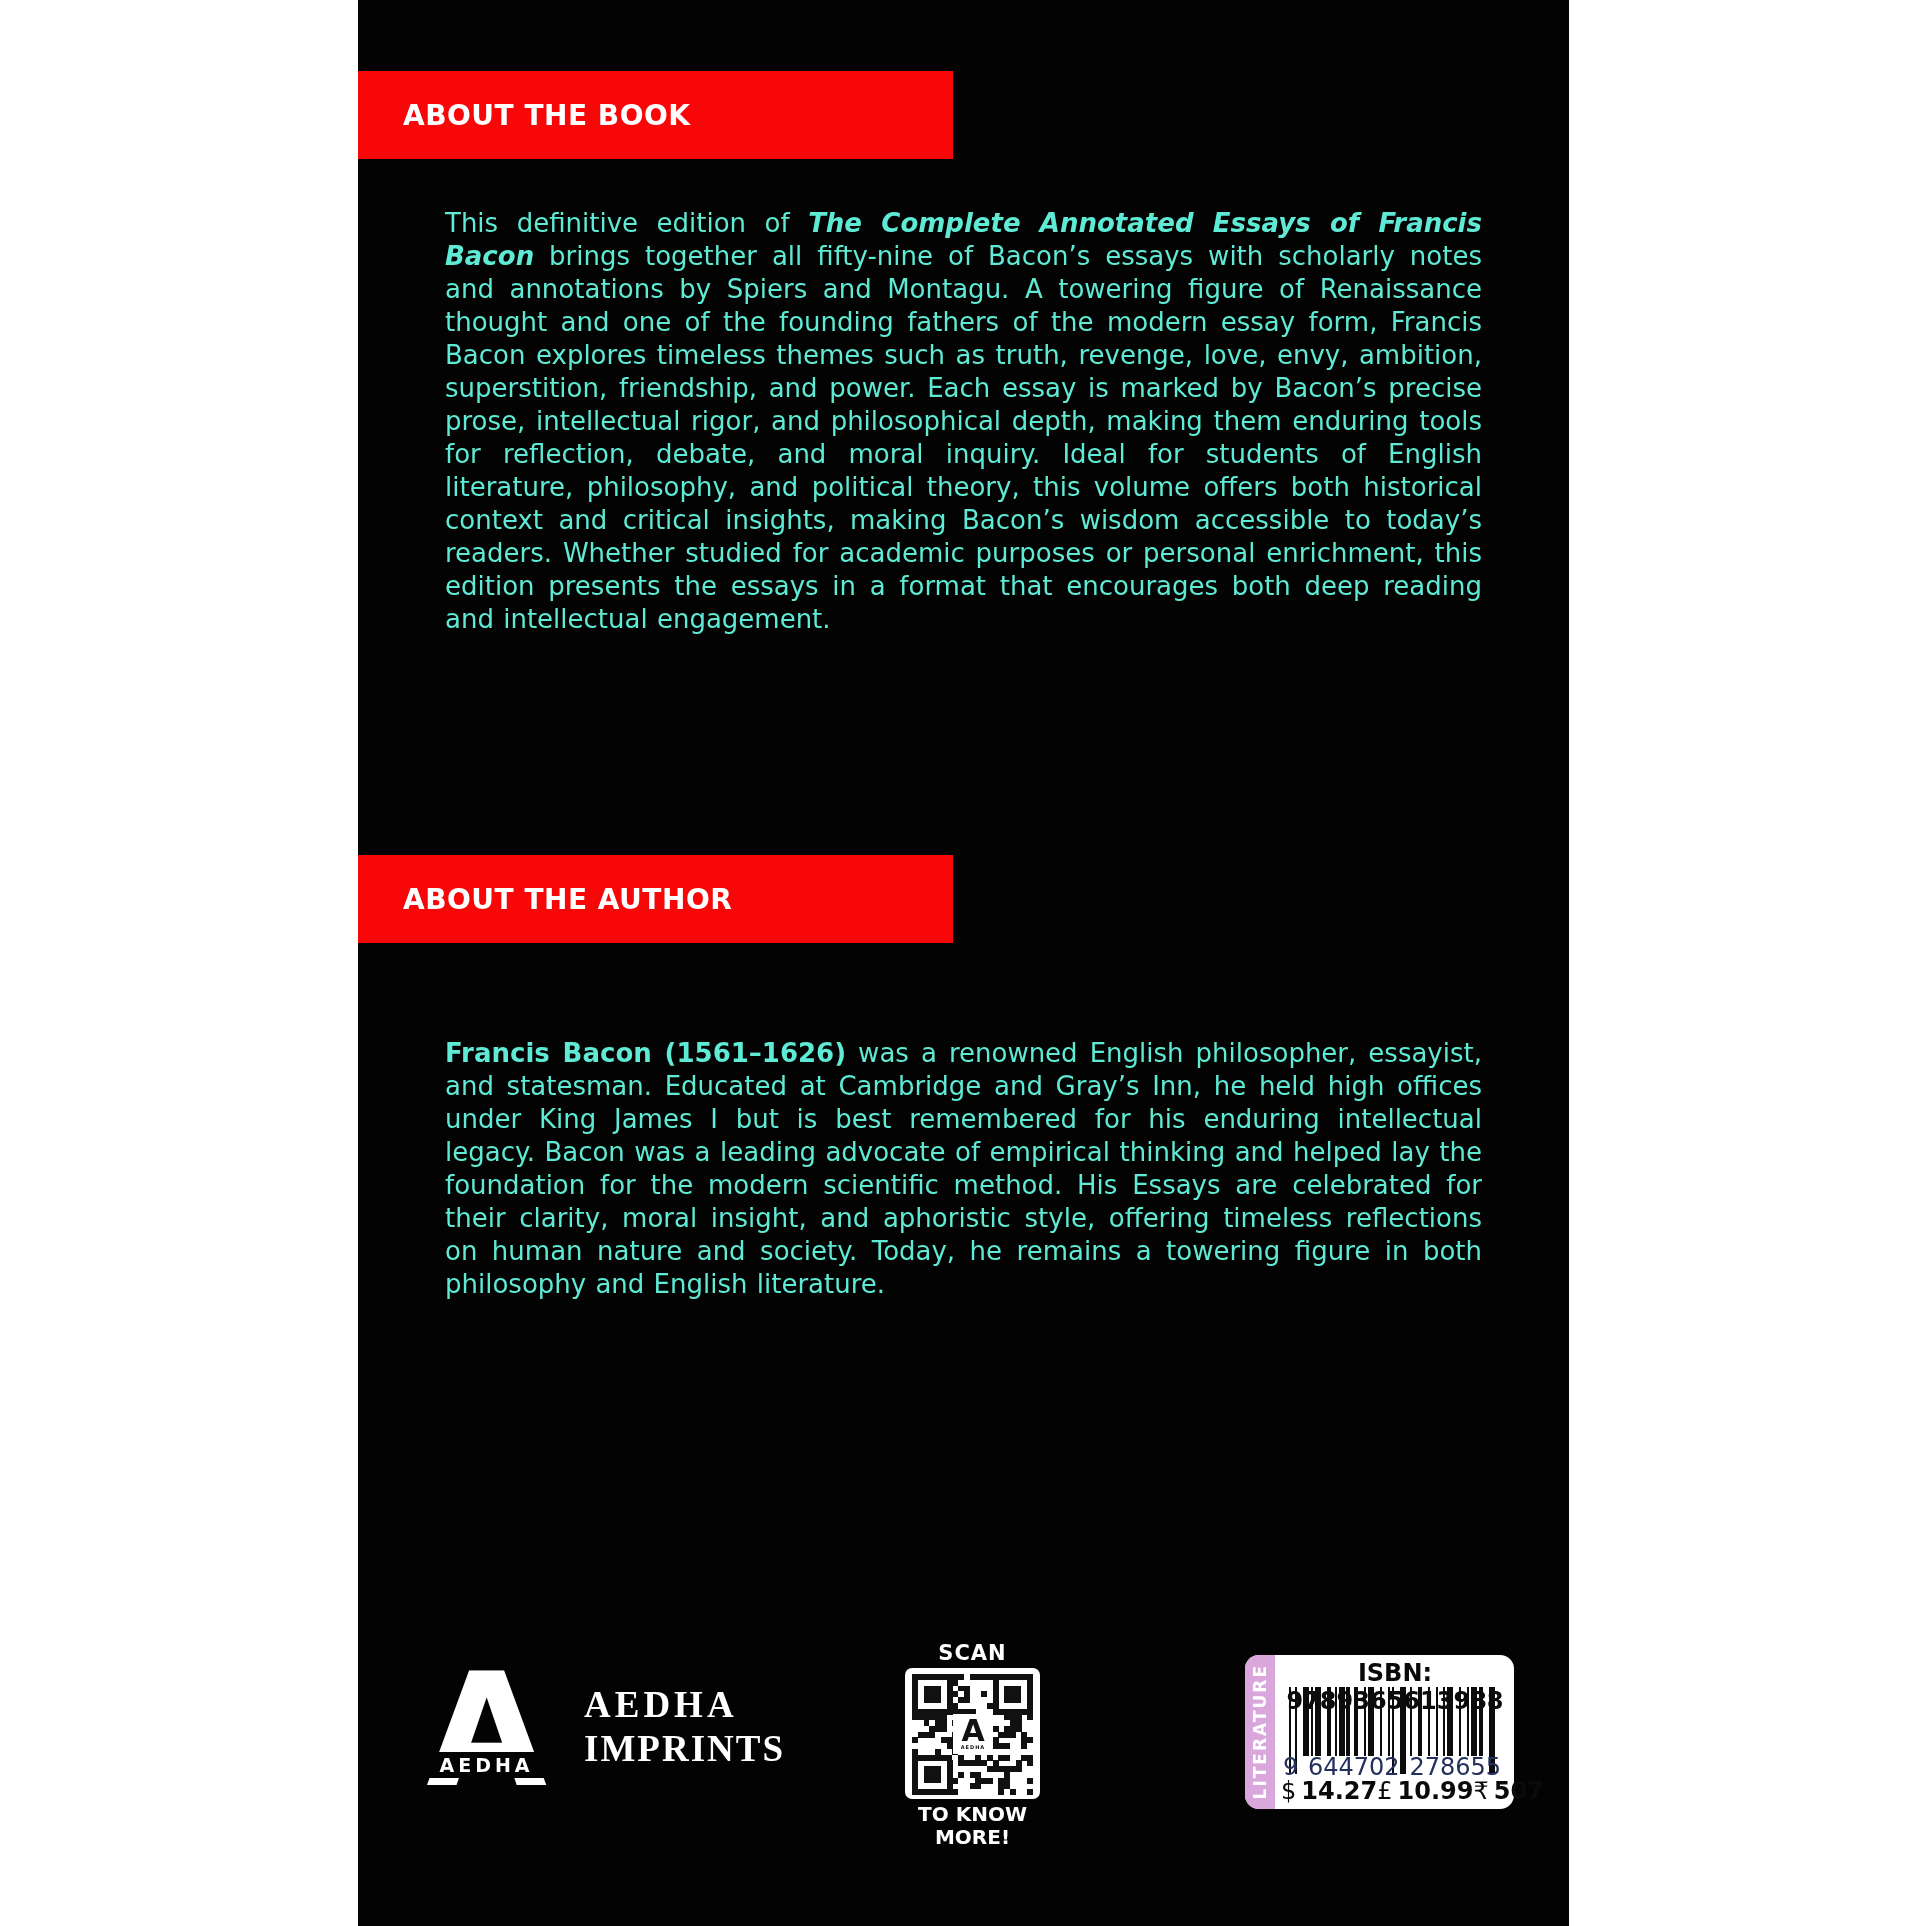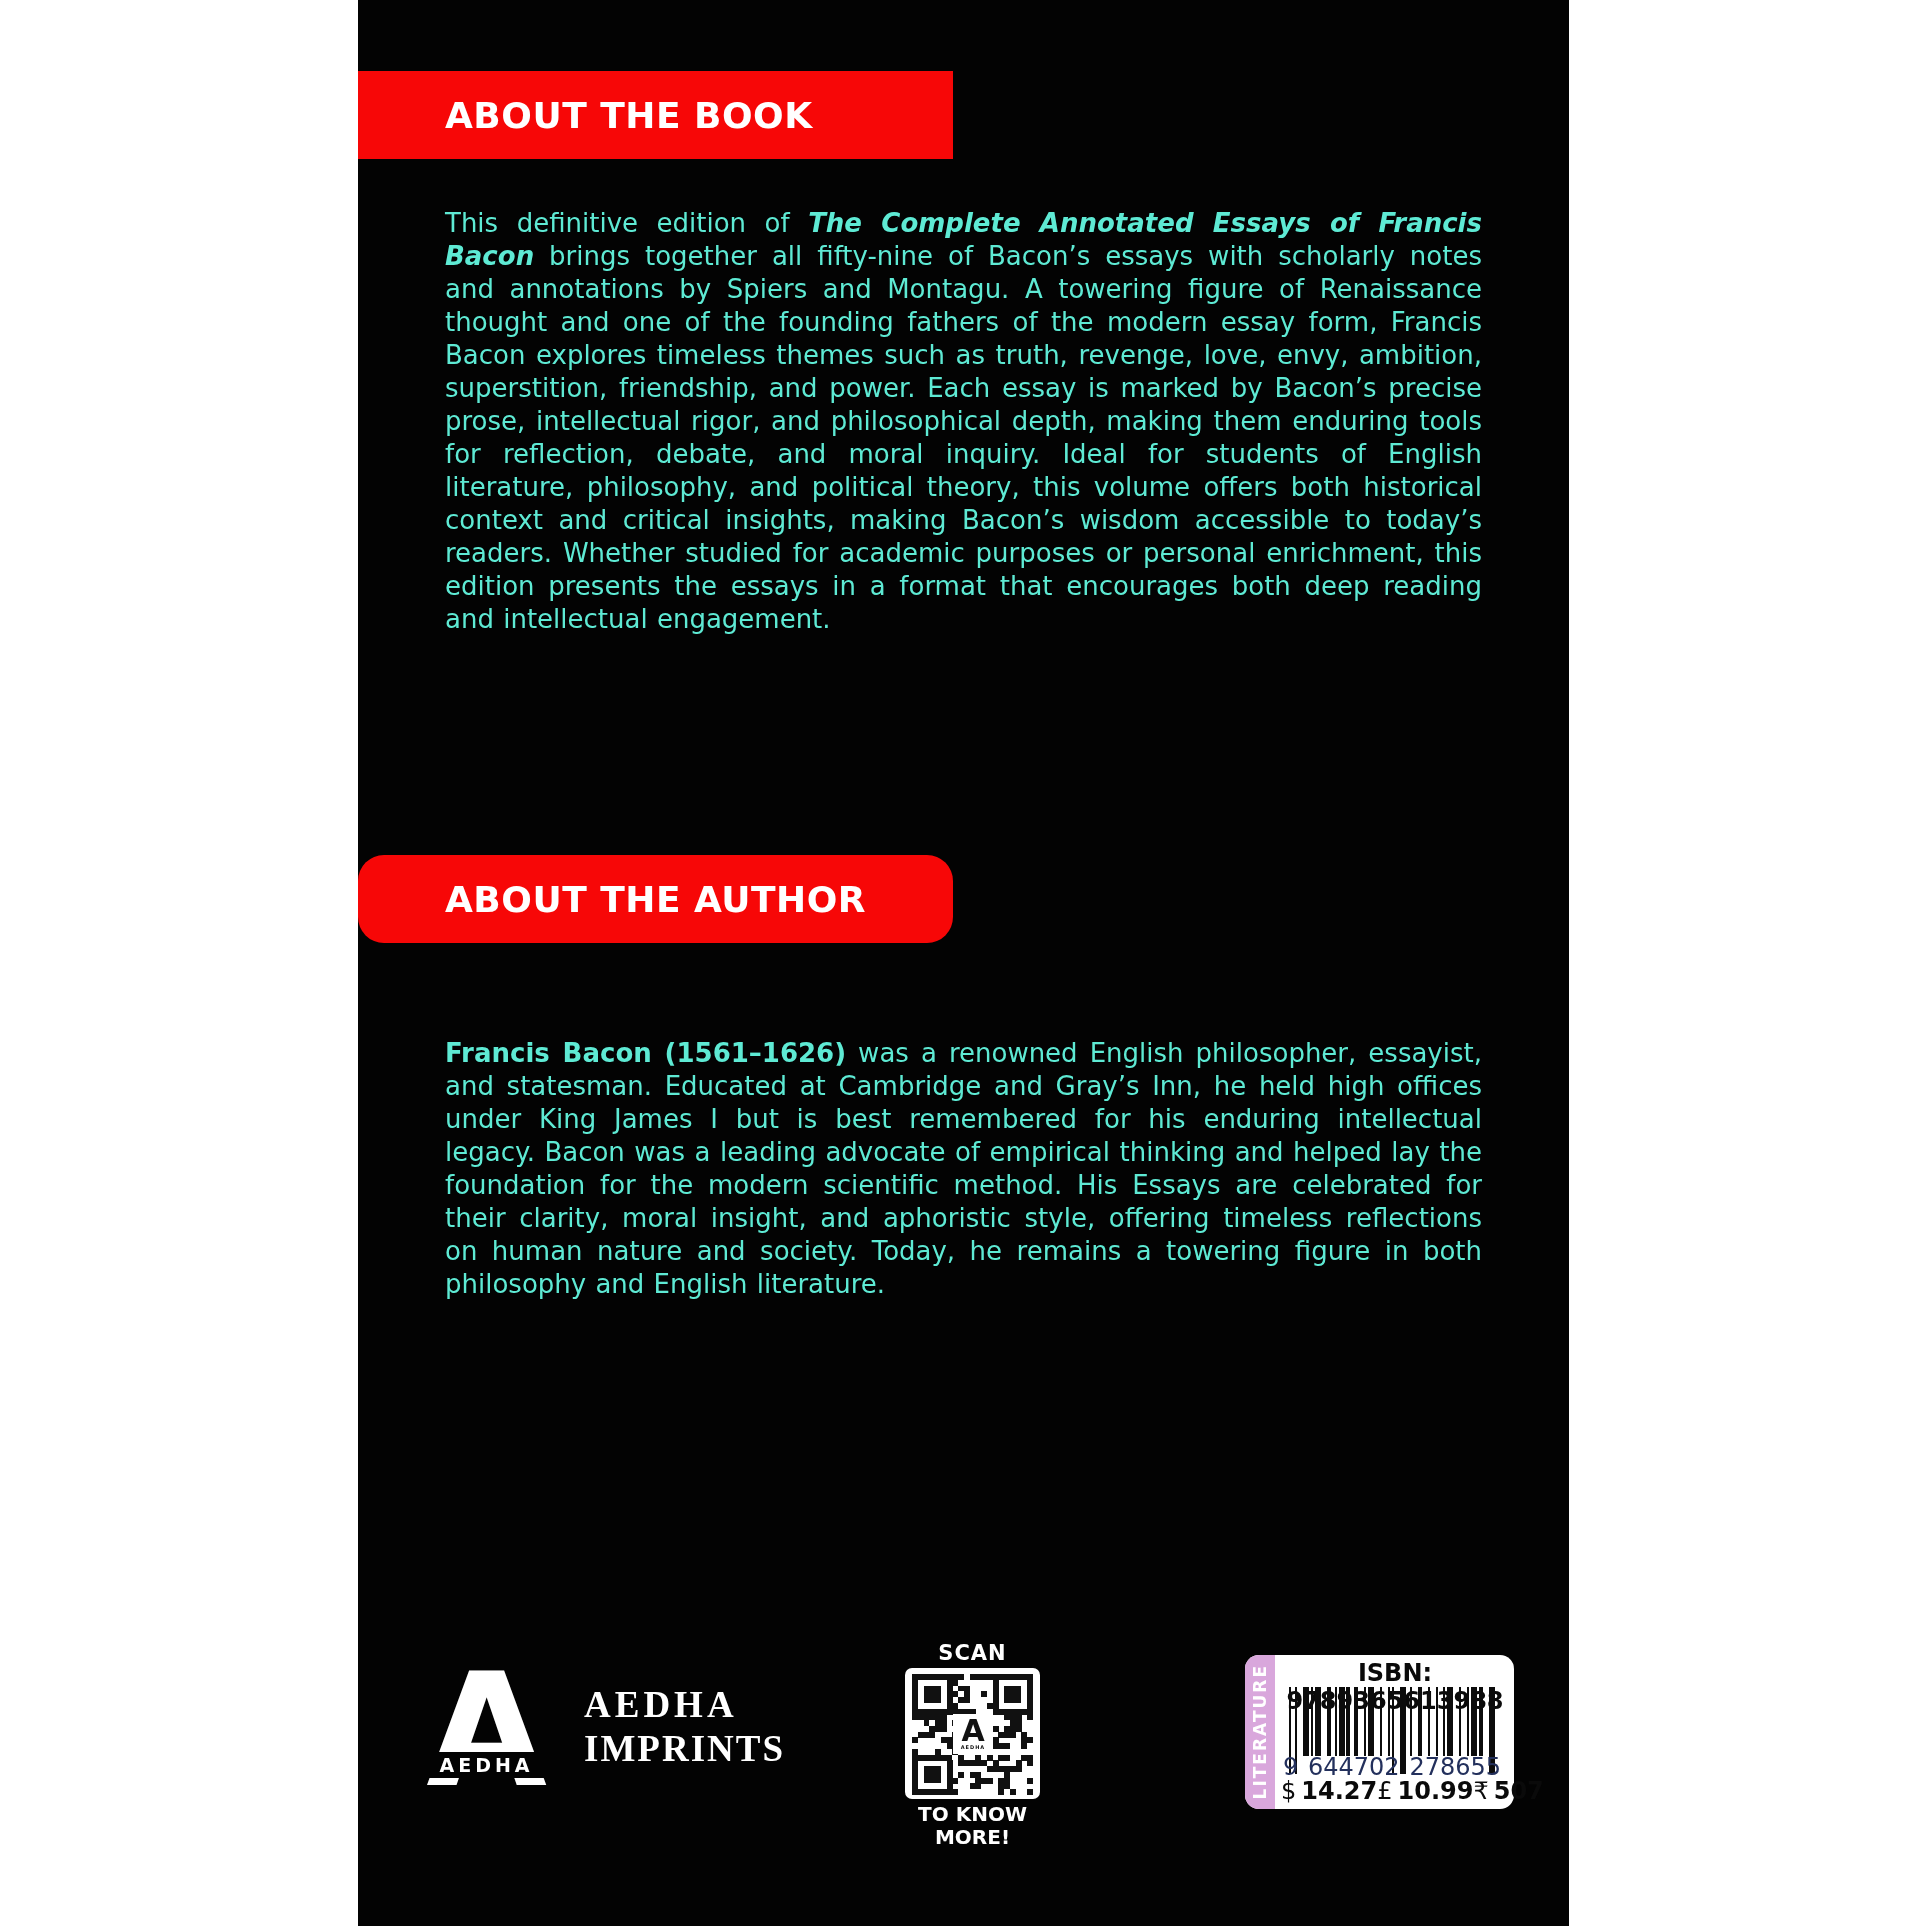--- a/index.html
+++ b/index.html
@@ -3,22 +3,22 @@
 <meta charset="utf-8">
 <style>
   html,body{margin:0;padding:0;background:#ffffff;}
   .page{position:relative;width:1927px;height:1927px;background:#ffffff;overflow:hidden;
         font-family:"DejaVu Sans",sans-serif;}
   .cover{position:absolute;left:358px;top:0;width:1211px;height:1927px;background:#030303;}
 
   .banner{position:absolute;left:0;width:595px;height:88px;background:#f70707;
           display:flex;align-items:center;}
   .banner.book{top:71px;}
-  .banner.author{top:855px;border-radius:26px;}
-  .banner h2{margin:0;padding-left:87px;color:#ffffff;font-size:36px;font-weight:800;
+  .banner.author{top:855px;}
+  .banner h2{margin:0;padding-left:45px;color:#ffffff;font-size:28px;font-weight:800;
              letter-spacing:0.5px;font-family:"DejaVu Sans",sans-serif;}
 
   .para{position:absolute;left:87px;width:1037px;color:#5eead4;
         font-size:26px;line-height:33px;text-align:justify;word-spacing:1px;}
   .para.book{top:181px;}
   .para.author{top:1011px;}
   .para b i, .para .bold{font-weight:700;}
   .para .bolditalic{font-weight:700;font-style:italic;}
 
   

